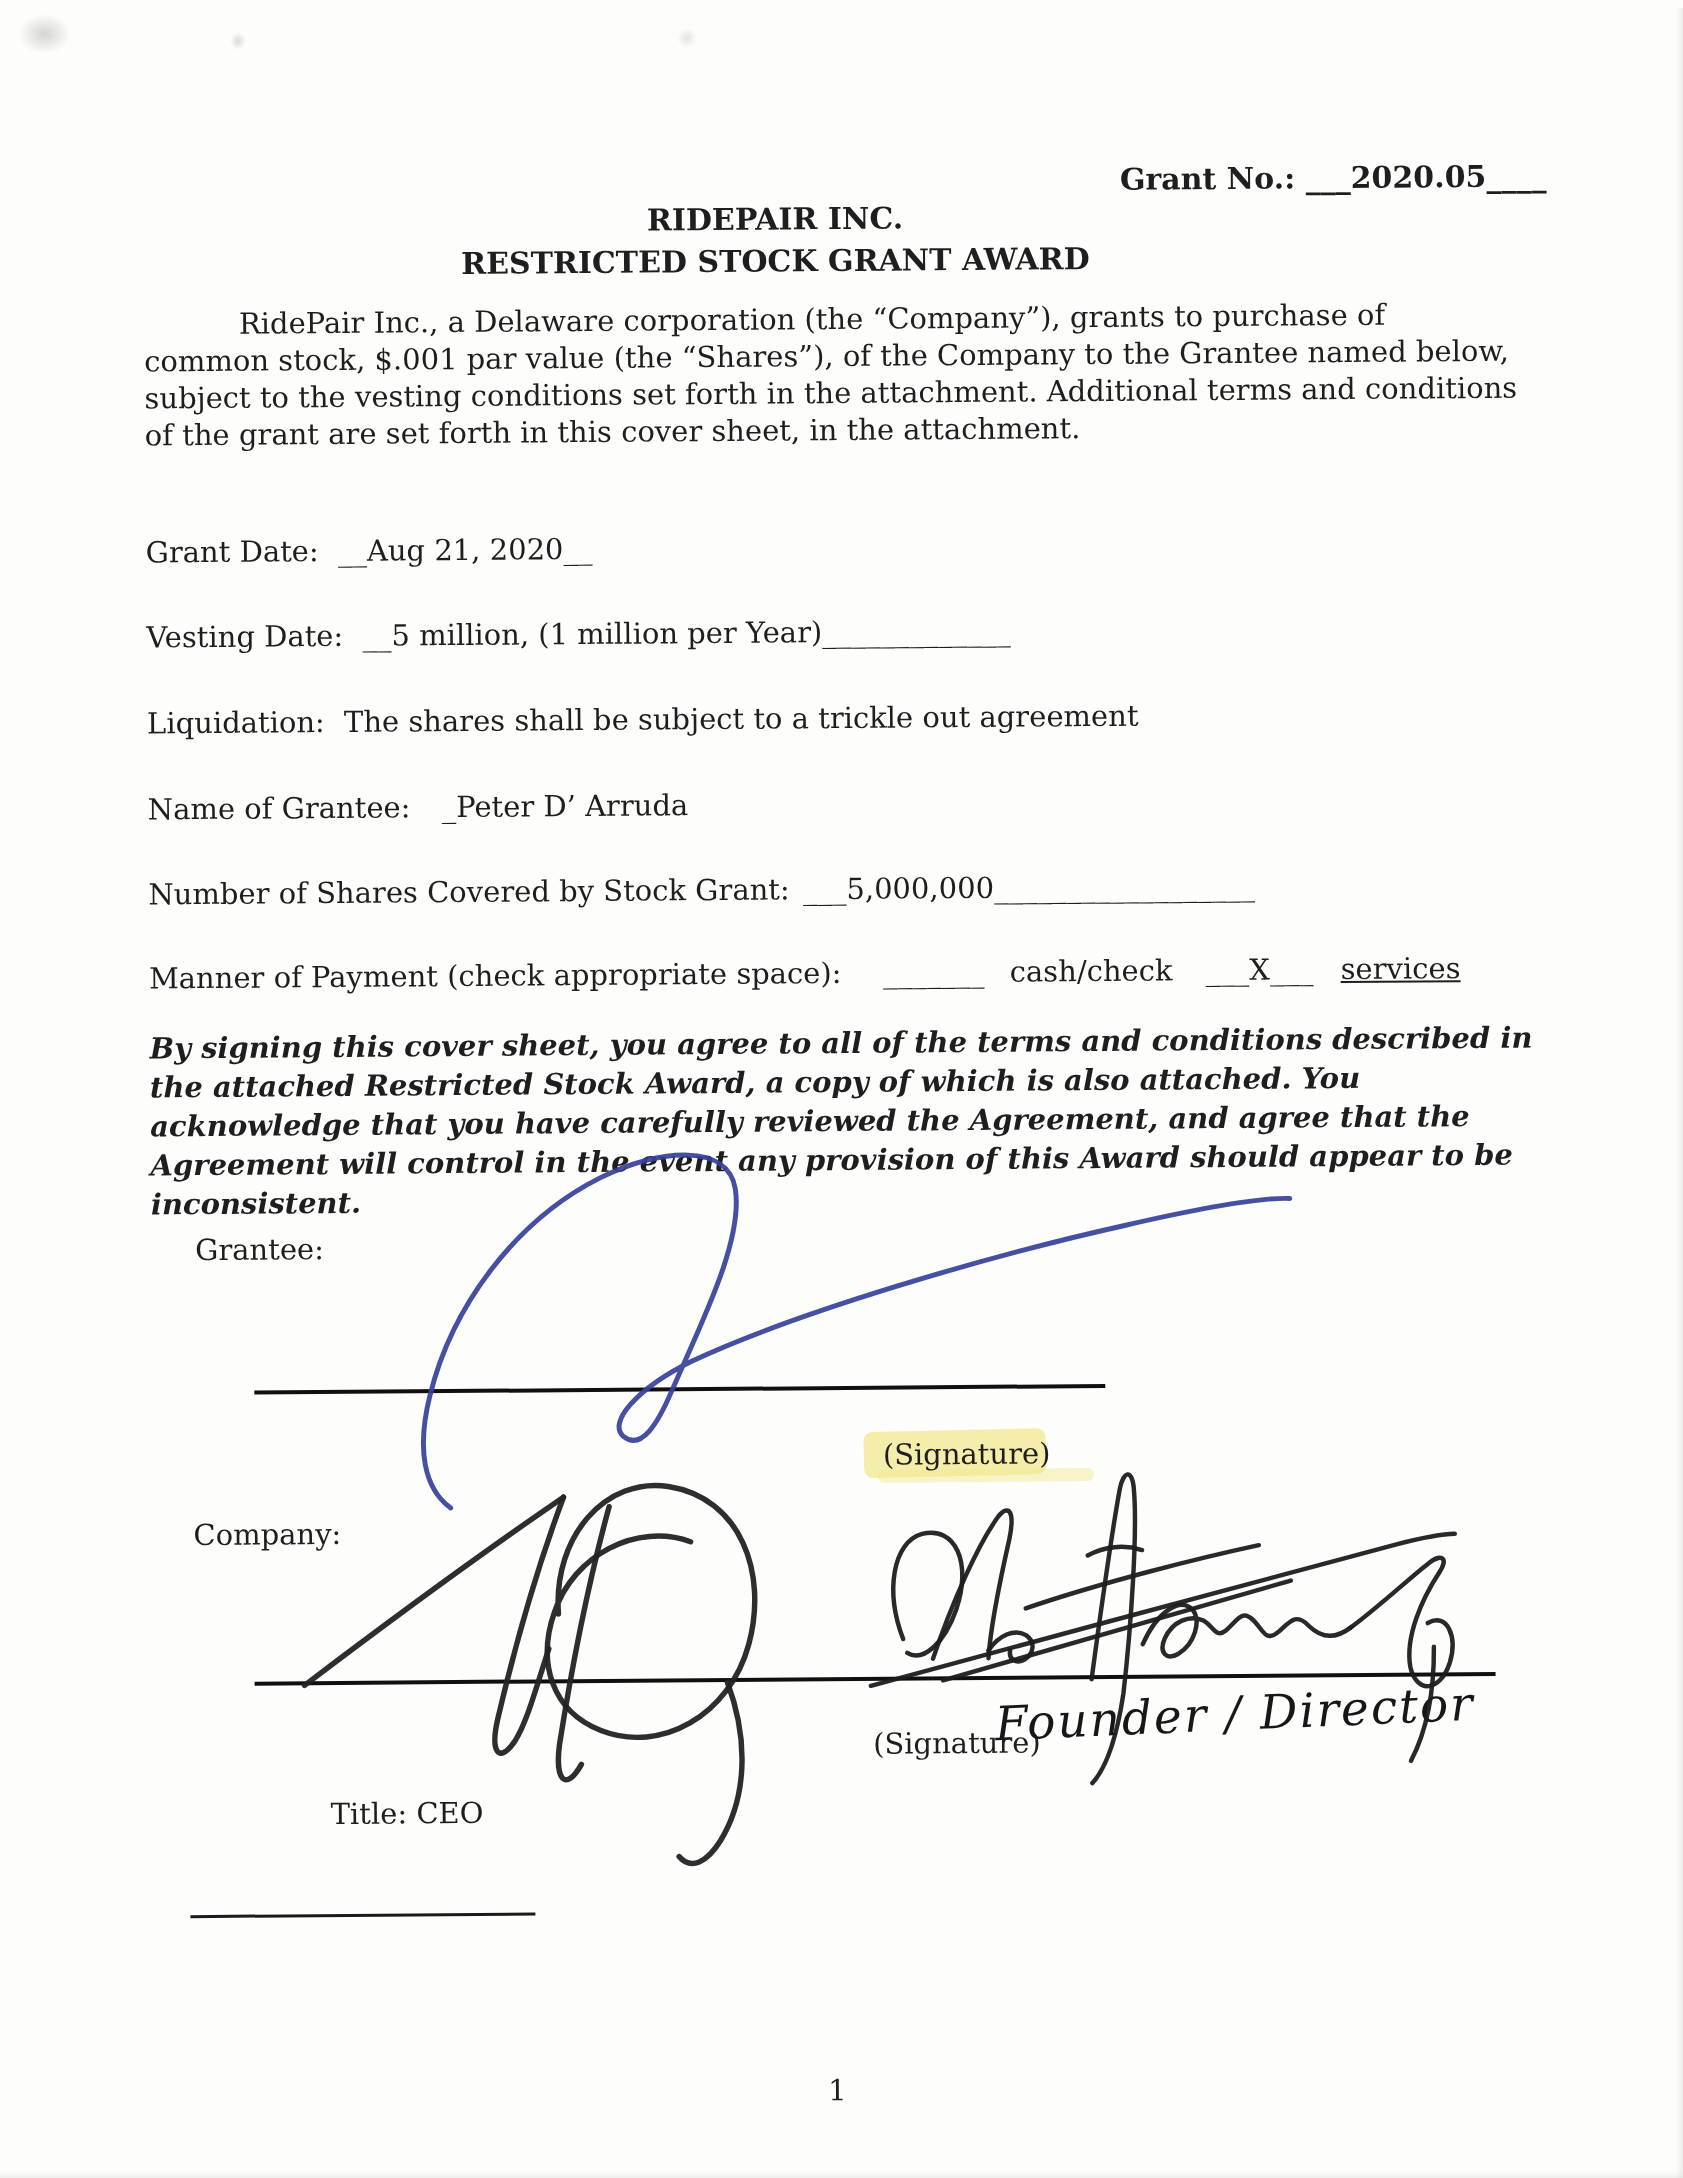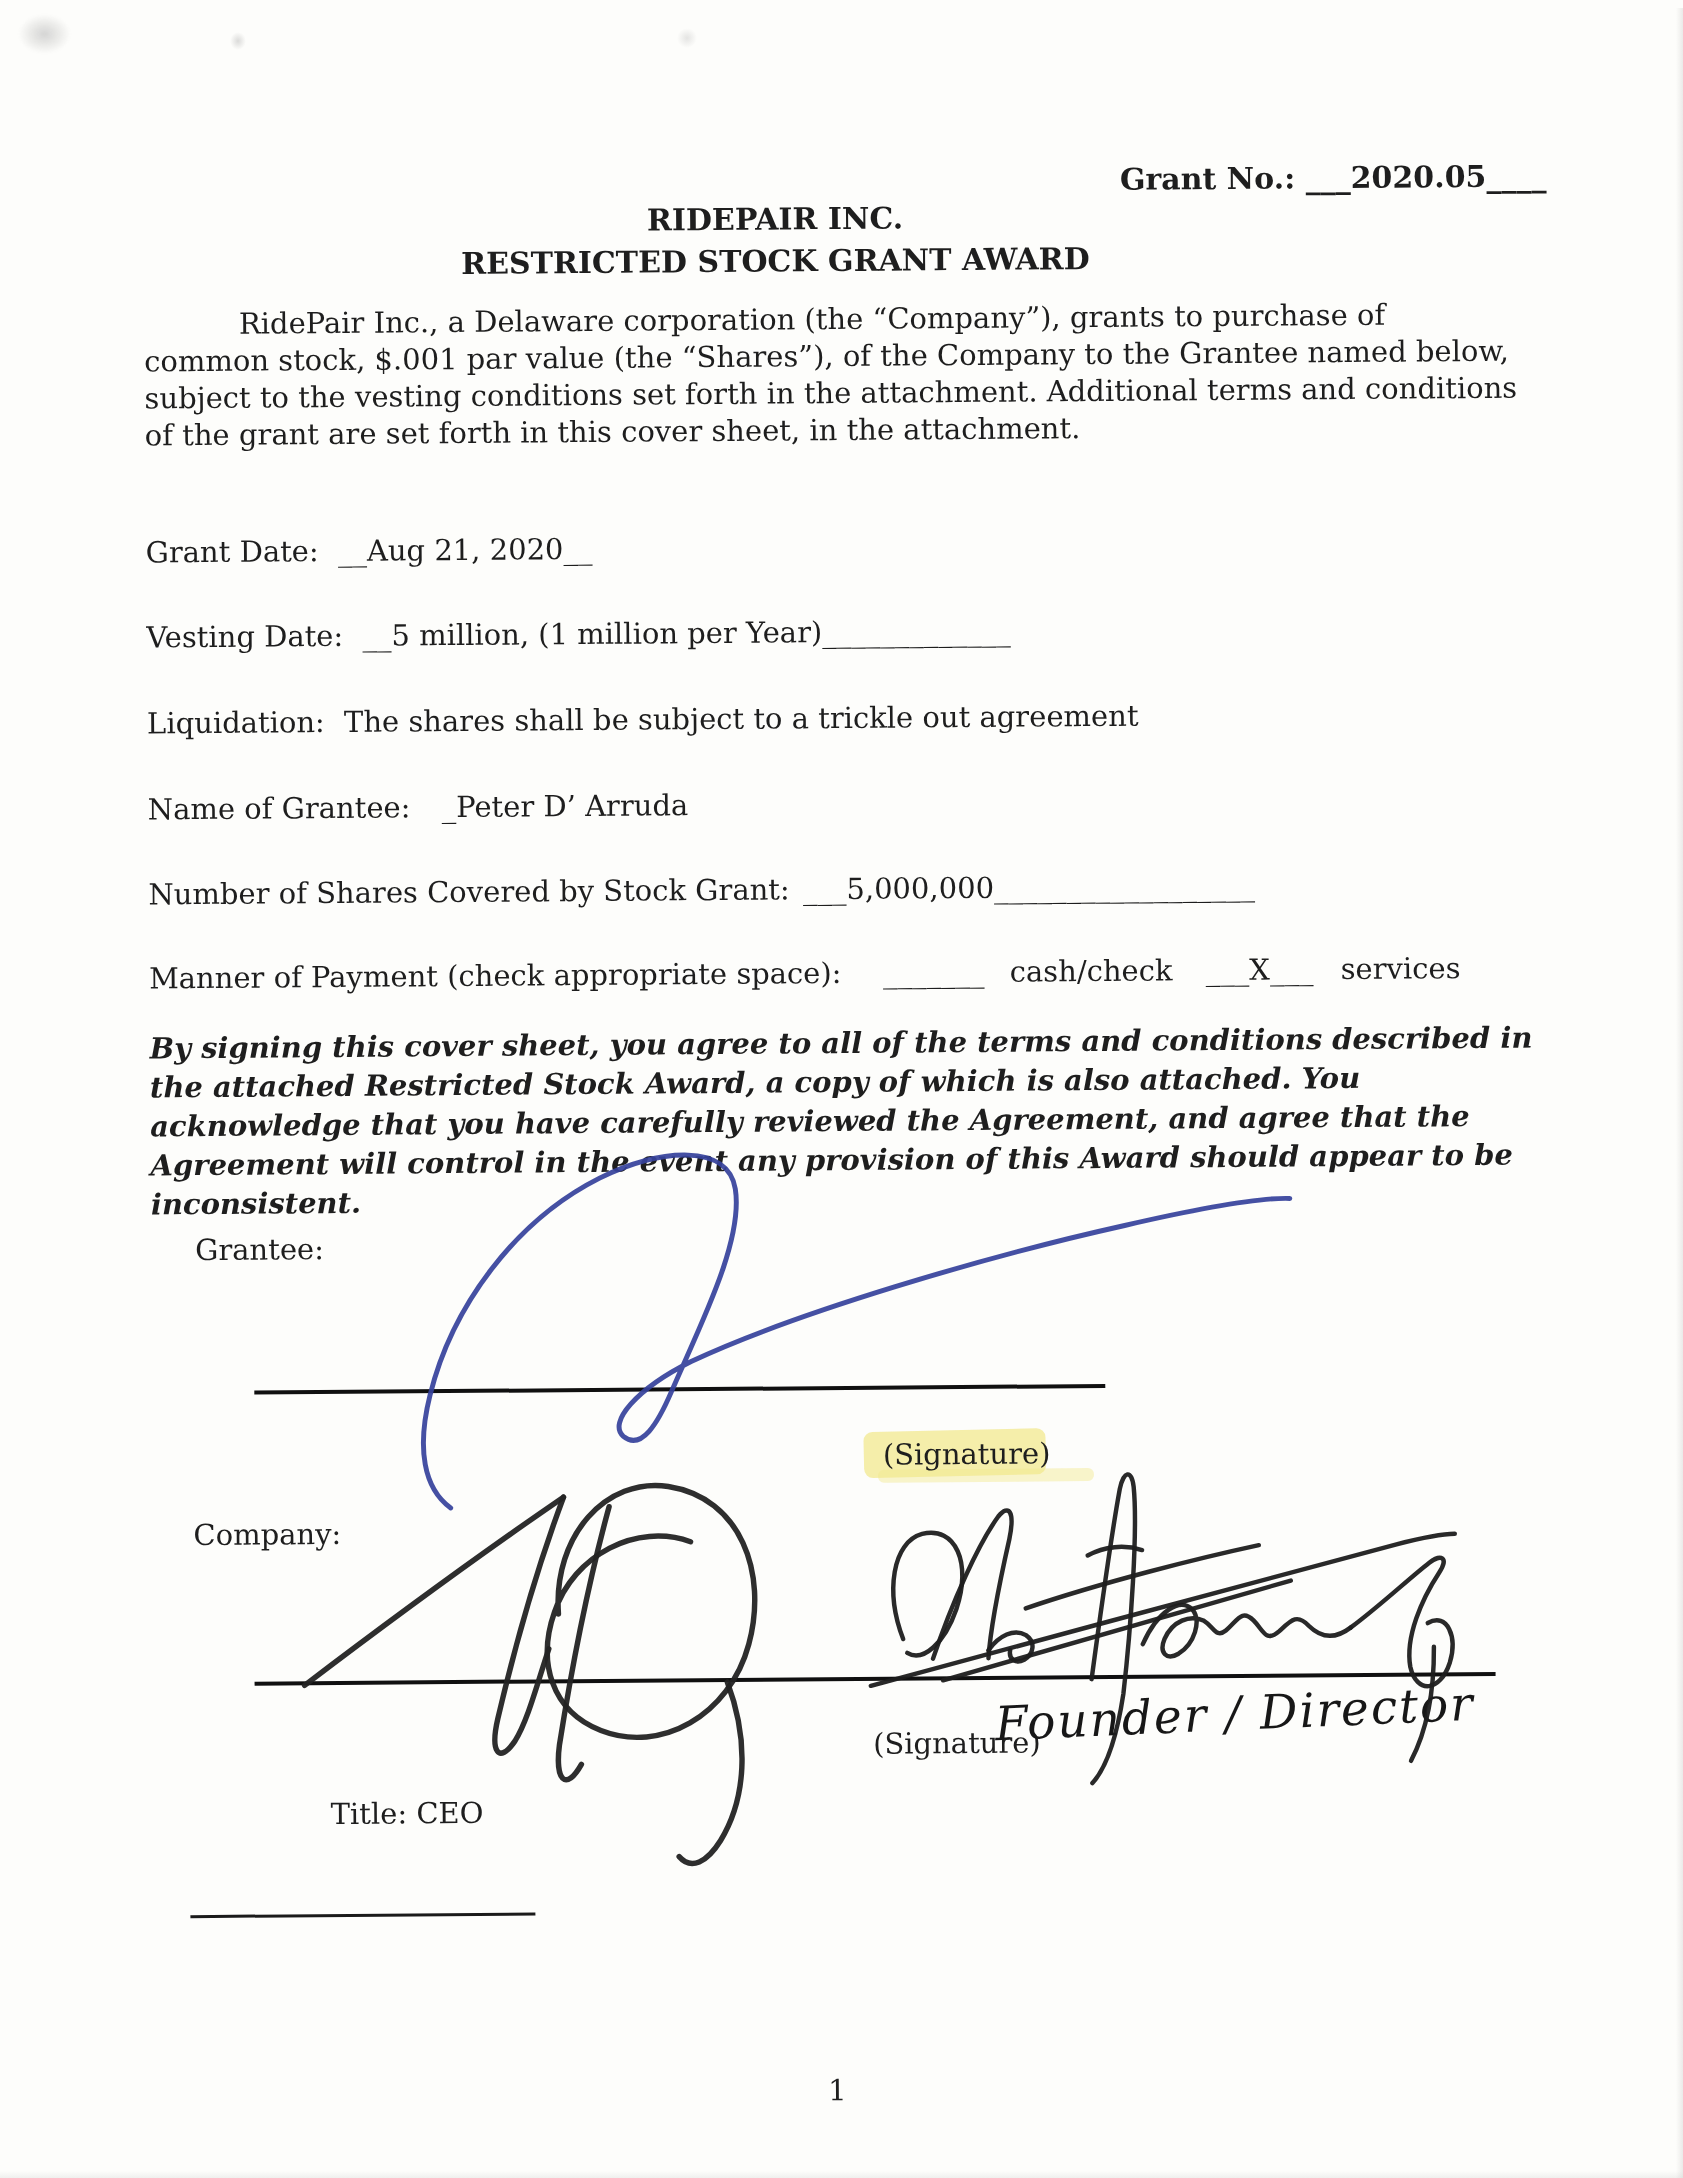--- a/index.html
+++ b/index.html
@@ -32,21 +32,21 @@
   .row-liquidation{top:693px;}
   .row-grantee-name{top:779px;}
   .row-grantee-name .val{margin-left:22px;}
   .row-shares{top:864px;}
   .row-shares .val{margin-left:4px;}
   .row-payment-label{top:948px;}
   .row-payment-vals{left:884px;top:948px;font-size:29px;}
   .row-payment-vals span{display:inline-block;}
   .pay-cash{margin-left:16px;}
   .pay-blank2{margin-left:24px;}
-  .pay-services{margin-left:18px;}
+  .pay-services{margin-left:18px;text-decoration:underline;}
   .agreement{left:150px;top:1016px;width:1384px;font-size:29px;line-height:39px;font-weight:700;font-style:italic;white-space:normal;}
   .grantee-label{left:194px;top:1220px;font-size:29px;}
   .company-label{left:190px;top:1505px;font-size:29px;}
   .rule{position:absolute;background:#101010;}
   .rule-grantee{left:252px;top:1378px;width:851px;height:4px;}
   .rule-company{left:250px;top:1669px;width:1241px;height:4px;}
   .rule-title-blank{left:184px;top:1902px;width:345px;height:3px;background:#1a1a1a;}
   .hl{position:absolute;background:var(--highlight);}
   .hl1{left:861px;top:1423px;width:182px;height:46px;opacity:.75;border-radius:9px;transform:rotate(-0.8deg);}
   .hl2{left:875px;top:1462px;width:216px;height:13px;opacity:.45;border-radius:6px;}

